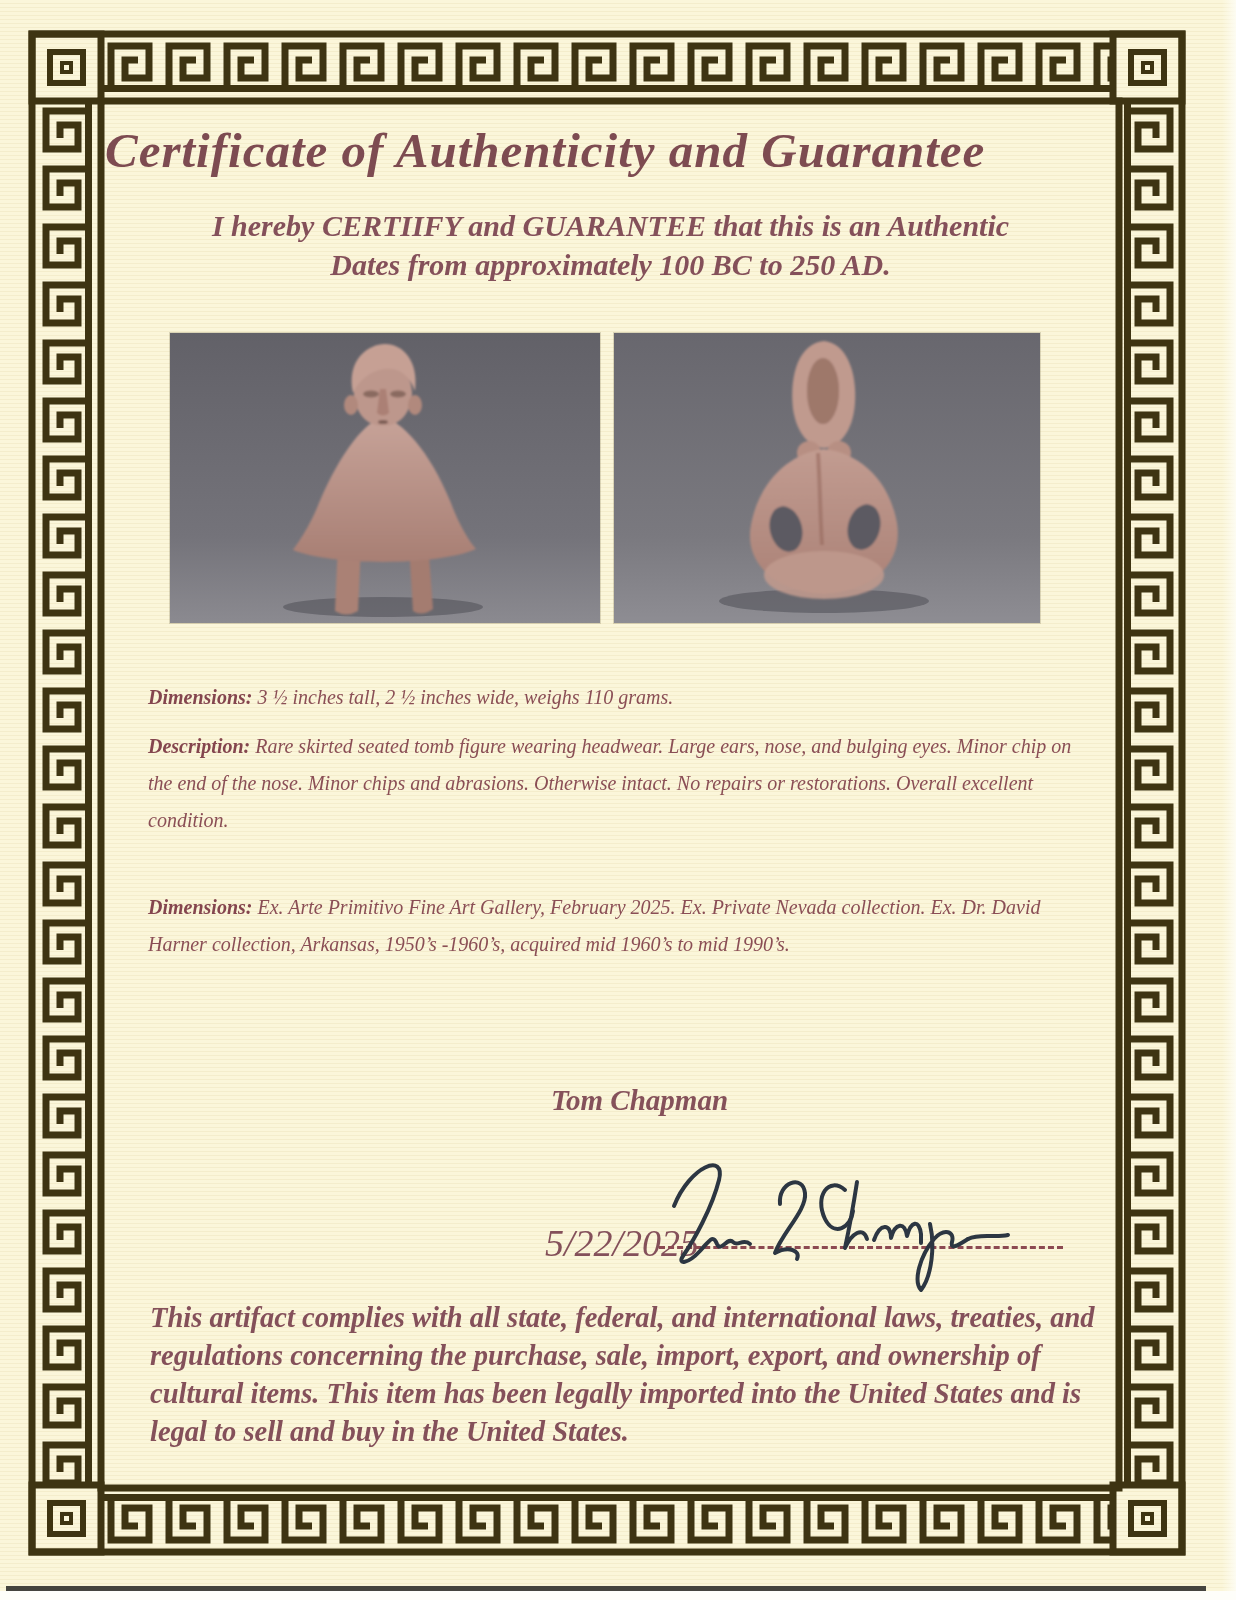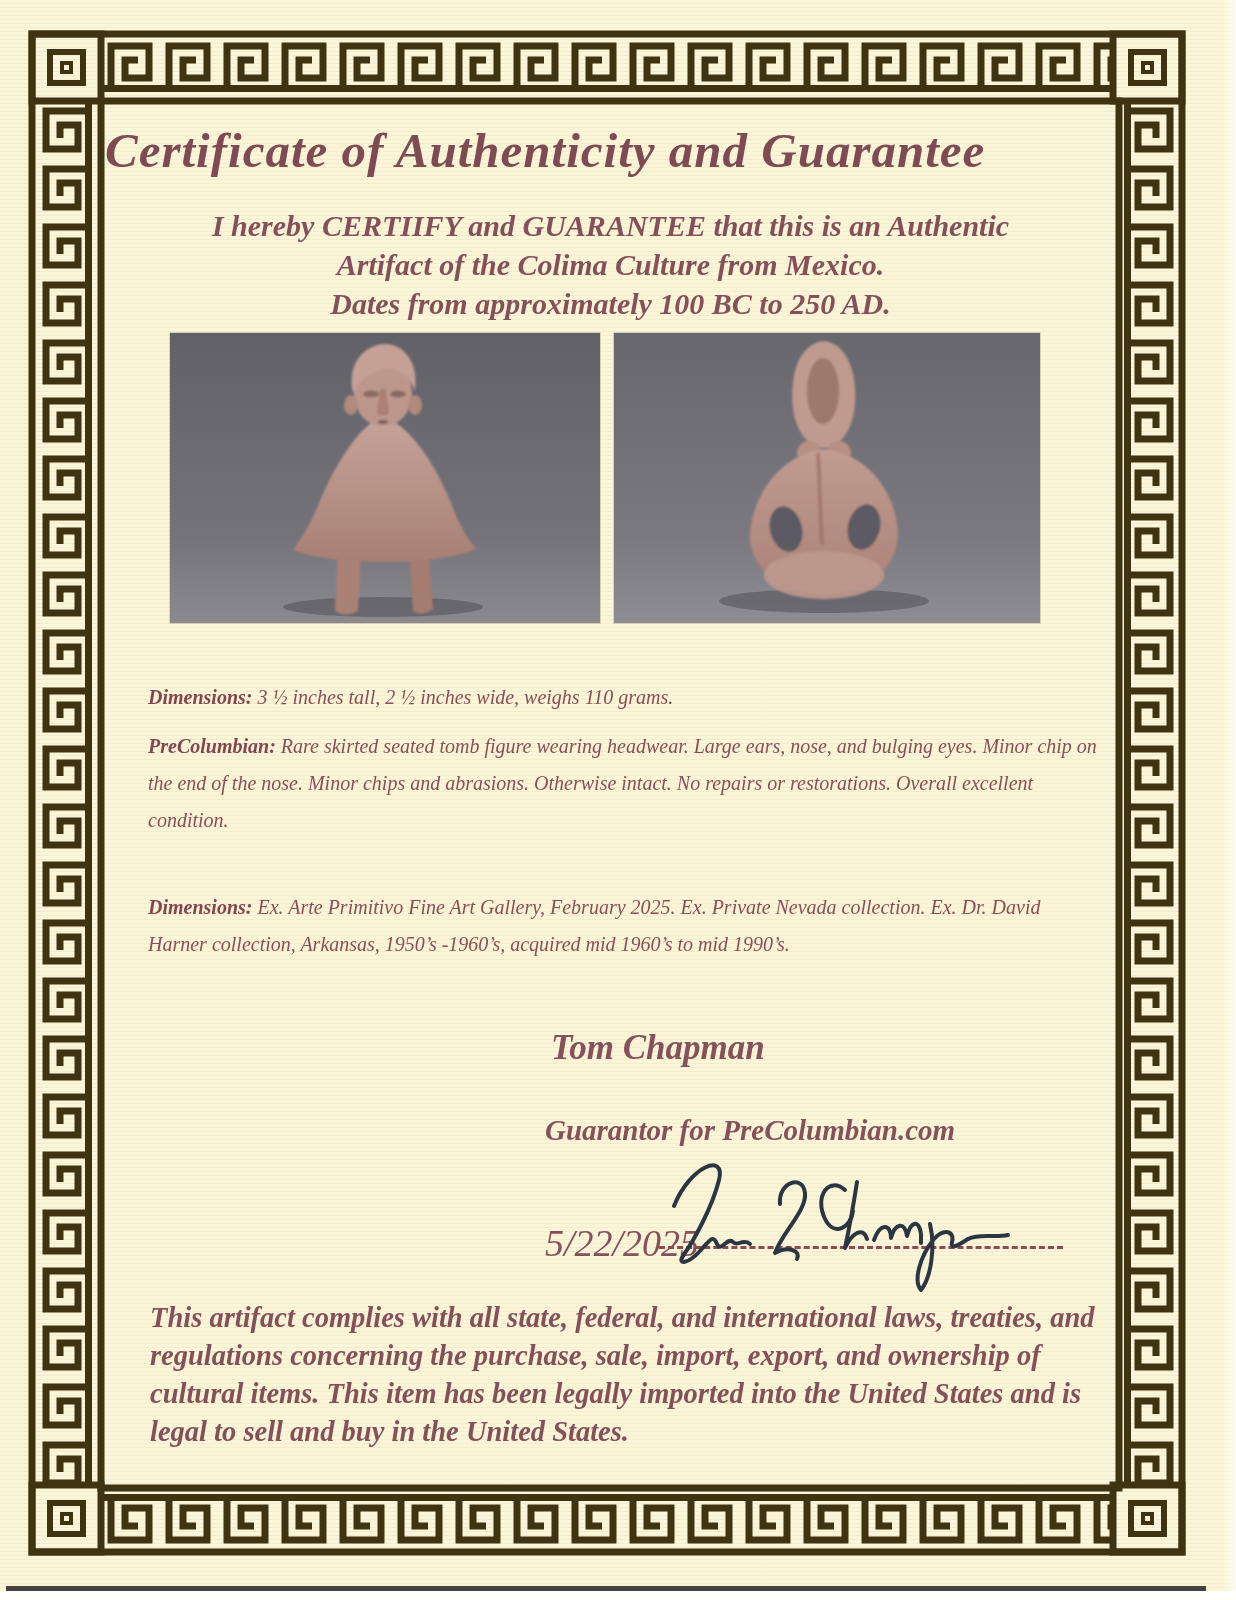--- a/index.html
+++ b/index.html
@@ -39,22 +39,22 @@
   .para{
     position:absolute;left:148px;width:952px;
     font-size:20px;font-style:italic;color:#8a4e55;
     line-height:37px;
   }
   .para b{font-weight:bold;color:#84454e;}
   .p-dimensions{top:659px;}
   .p-description{top:708px;}
   .p-provenance{top:869px;}
   .guarantor-name{
-    position:absolute;left:551px;top:1028px;
-    font-size:35px;font-style:italic;font-weight:bold;color:#85515a;
+    position:absolute;left:551px;top:1084px;
+    font-size:29px;font-style:italic;font-weight:bold;color:#85515a;
   }
   .guarantor-role{
     position:absolute;left:545px;top:1114px;
     font-size:29px;font-style:italic;font-weight:bold;color:#85515a;
   }
   .sig-date{
     position:absolute;left:545px;top:1221px;
     font-size:38px;font-style:italic;color:#84505a;
   }
   .sig-line{
@@ -140,21 +140,20 @@
         <rect x="1145" y="1516" width="5" height="5"></rect>
       </g>
     </g>
   </svg>
 
   <div class="content">
     <div class="title">Certificate of Authenticity and Guarantee</div>
 
     <div class="intro">
       <div>I hereby CERTIIFY and GUARANTEE that this is an Authentic</div>
-      <div>Artifact of the Colima Culture from Mexico.</div>
       <div>Dates from approximately 100 BC to 250 AD.</div>
     </div>
 
     <div class="photos">
 
       <svg class="photo" width="430" height="290" viewBox="0 0 430 290">
         <defs>
           <linearGradient id="bg1" x1="0" y1="0" x2="0" y2="1">
             <stop offset="0" stop-color="#626168"></stop>
             <stop offset="0.7" stop-color="#74737a"></stop>
@@ -212,26 +211,25 @@
           <ellipse cx="172" cy="196" rx="16" ry="23" fill="#5b5a62" transform="rotate(-14 172 196)"></ellipse>
           <ellipse cx="250" cy="194" rx="16" ry="23" fill="#5b5a62" transform="rotate(14 250 194)"></ellipse>
           <ellipse cx="210" cy="242" rx="60" ry="24" fill="#bf998d" opacity="0.9"></ellipse>
           <path d="M204,120 C206,150 206,180 208,212" stroke="#96695e" stroke-width="4" fill="none" opacity="0.6"></path>
         </g>
       </svg>
     </div>
 
     <p class="para p-dimensions"><b>Dimensions:</b><span> 3 ½ inches tall, 2 ½ inches wide, weighs 110 grams.</span></p>
 
-    <p class="para p-description"><b>PreColumbian:</b><span> Rare skirted seated tomb figure wearing headwear. Large ears, nose, and bulging eyes. Minor chip on the end of the nose. Minor chips and abrasions. Otherwise intact. No repairs or restorations. Overall excellent condition.</span></p>
+    <p class="para p-description"><b>Description:</b><span> Rare skirted seated tomb figure wearing headwear. Large ears, nose, and bulging eyes. Minor chip on the end of the nose. Minor chips and abrasions. Otherwise intact. No repairs or restorations. Overall excellent condition.</span></p>
 
     <p class="para p-provenance"><b>Dimensions:</b><span> Ex. Arte Primitivo Fine Art Gallery, February 2025. Ex. Private Nevada collection. Ex. Dr. David Harner collection, Arkansas, 1950’s -1960’s, acquired mid 1960’s to mid 1990’s.</span></p>
 
     <div class="guarantor-name">Tom Chapman</div>
-    <div class="guarantor-role">Guarantor for PreColumbian.com</div>
 
     <div class="sig-date">5/22/2025</div>
     <div class="sig-line"></div>
 
     <svg class="sig-svg" width="380" height="155" viewBox="0 0 380 155">
       <g fill="none" stroke="#2c3642" stroke-width="4" stroke-linecap="round" stroke-linejoin="round">
         <path d="M14,58 C30,18 66,4 59,32 C52,60 34,92 23,108 C17,117 28,116 40,103 C50,92 53,86 57,96 C61,105 68,88 73,94 C77,99 83,90 90,96"></path>
         <path d="M120,56 C118,34 143,26 145,45 C147,62 122,85 115,105 C128,98 141,102 137,111"></path>
         <path d="M185,42 C169,28 154,48 165,71 C174,89 191,80 193,63"></path>
         <path d="M197,34 C193,60 188,86 185,100 C192,85 203,78 207,91"></path>

